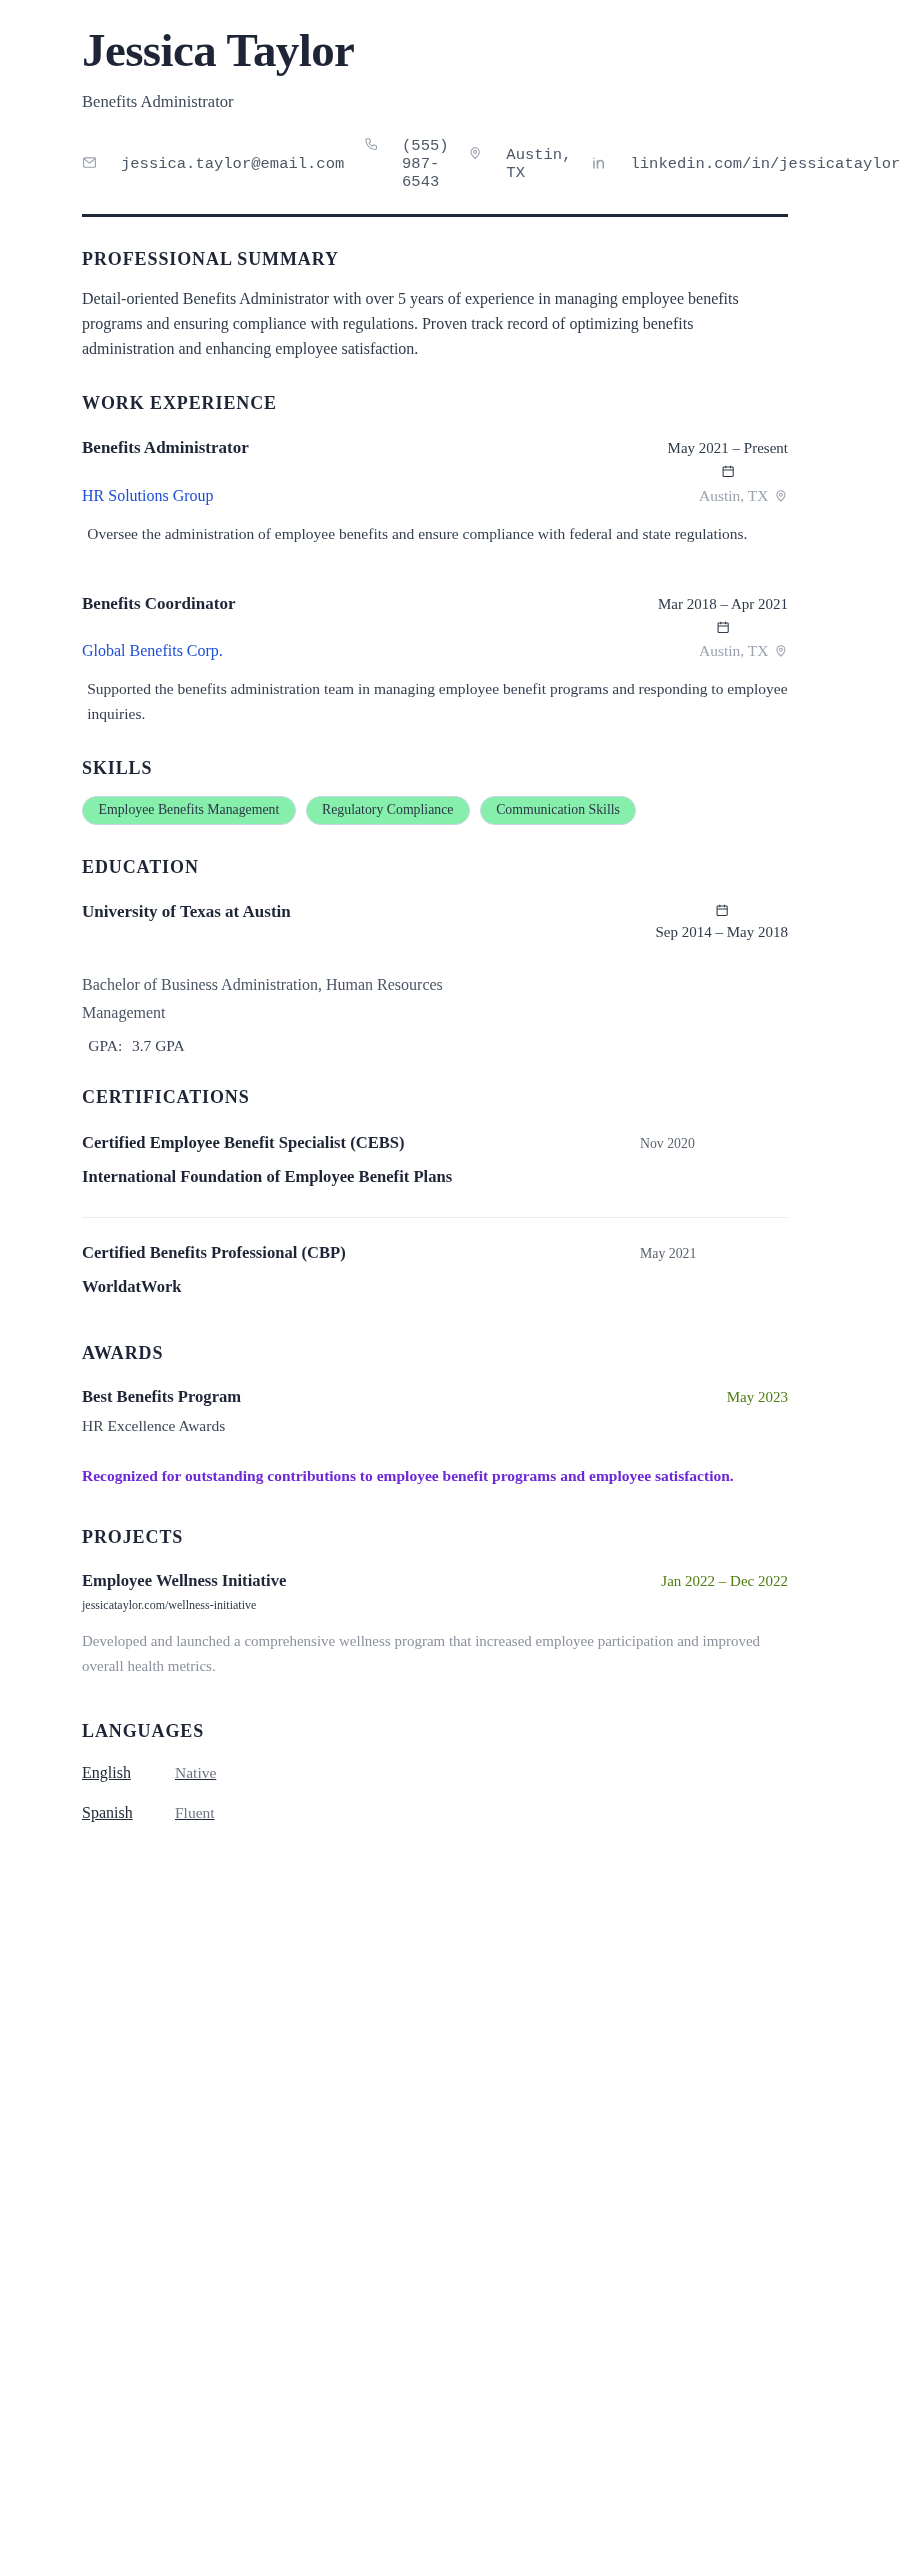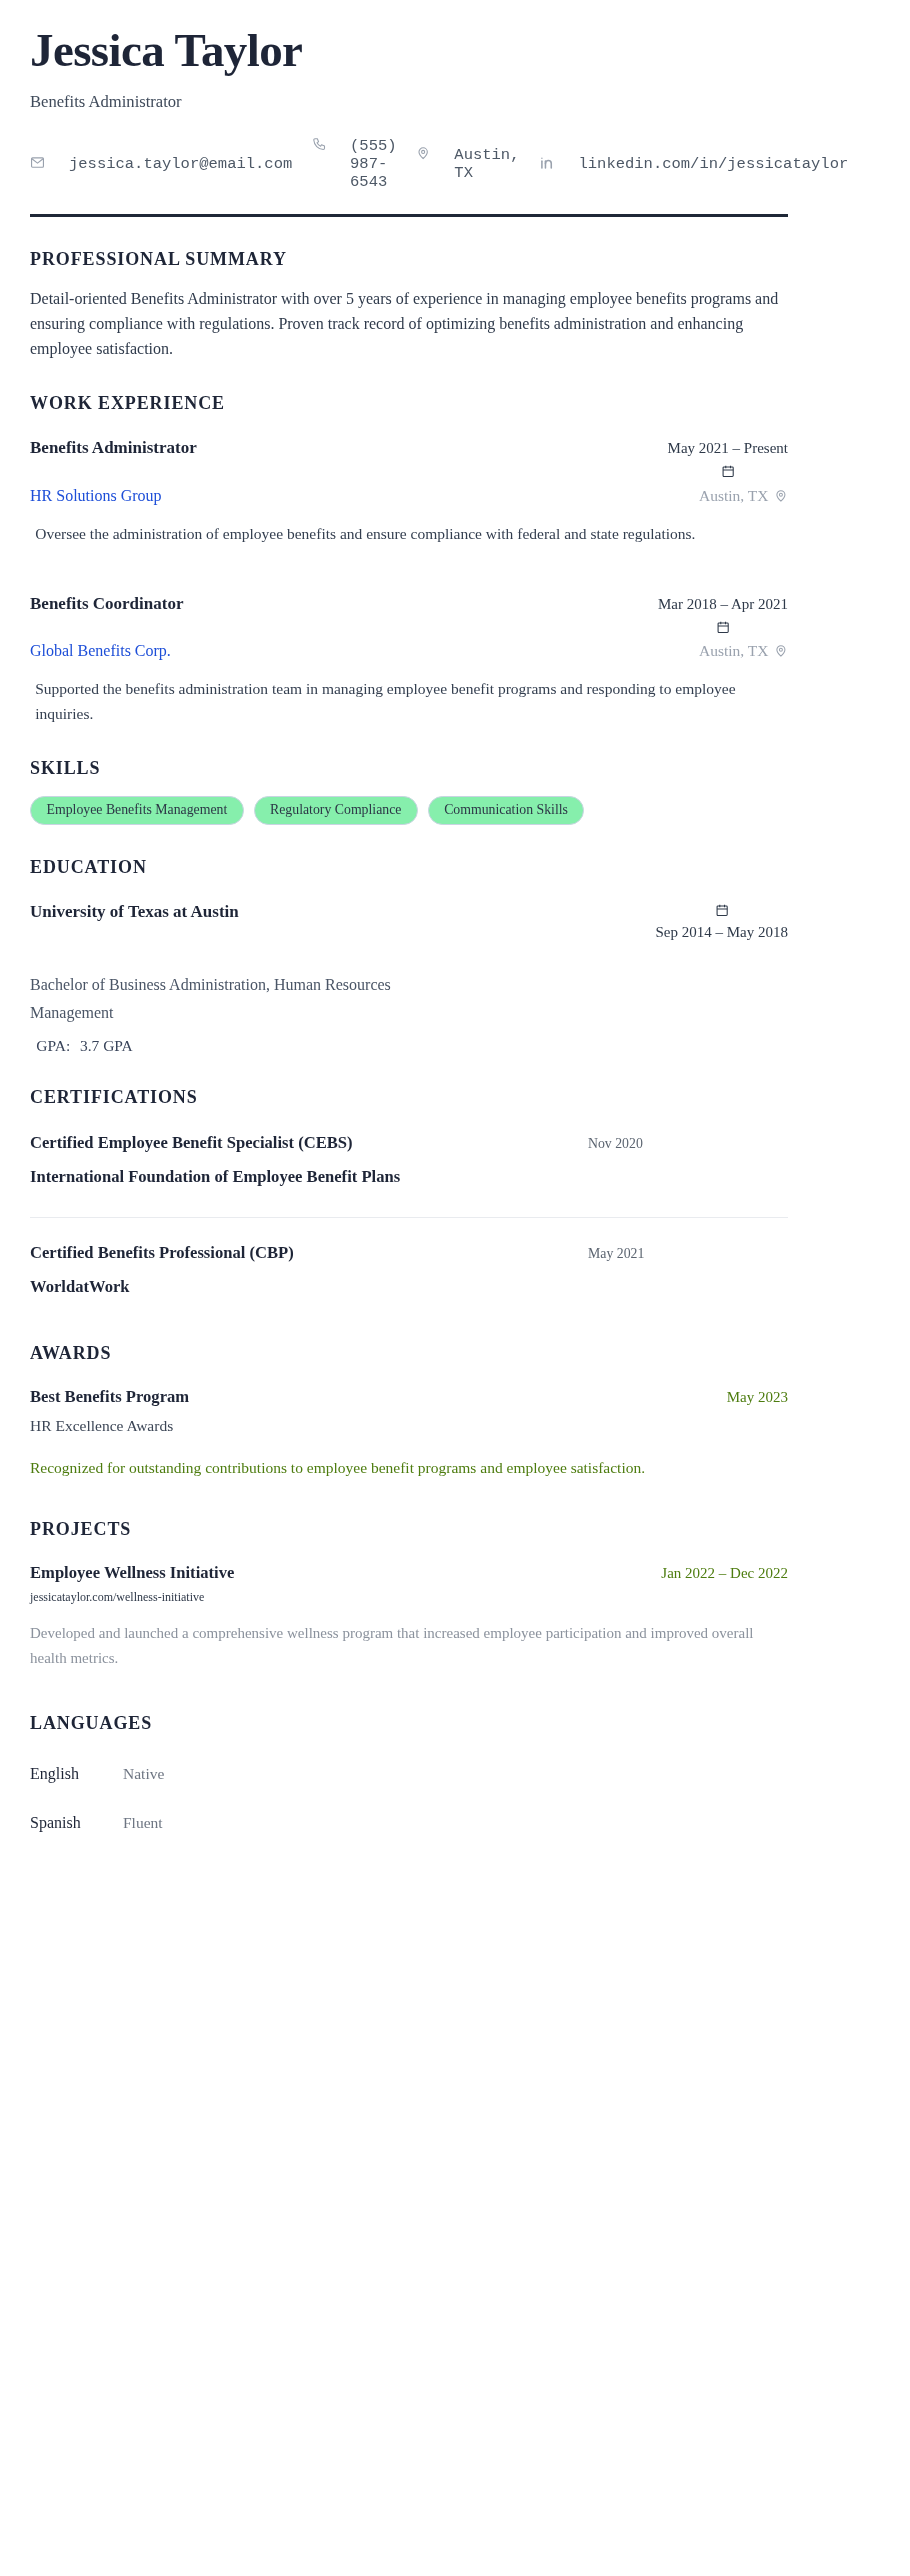--- a/index.html
+++ b/index.html
@@ -6,21 +6,21 @@
   html, body { background: #ffffff; }
   body {
     width: 911px;
     height: 2576px;
     font-family: "Liberation Serif", "DejaVu Serif", serif;
     color: #1e293b;
     overflow: hidden;
   }
   .page {
     width: 861px;
-    padding: 26px 73px 0 30px;
+    padding: 26px 73px 0 82px;
   }
   
   .name {
     font-size: 47px;
     font-weight: 700;
     color: #1e2537;
     line-height: 1.05;
     letter-spacing: -0.6px;
   }
   .subtitle {
@@ -111,41 +111,42 @@
   .cert-name { font-size: 16.6px; font-weight: 700; color: #1e2537; }
   .cert-issuer { margin-top: 13.8px; font-size: 16.6px; font-weight: 700; color: #1e2537; }
   .cert-date { font-size: 13.8px; color: #5b6470; padding-top: 2.9px; }
   .cert-divider { border: none; border-top: 1.1px solid #e9ebef; margin: 30px 0 6.9px 0; }
   
   .award { margin-top: 23px; }
   .award-title { font-size: 16.6px; font-weight: 700; color: #1e2537; }
   .soft-date { font-size: 15px; color: #4d7c0f; }
   .award-issuer { margin-top: 10.3px; font-size: 15.5px; color: #3c4656; }
   .muted-desc {
-    margin-top: 20px;
+    margin-top: 28px;
     font-size: 15.5px;
     line-height: 1.68;
-    color: #4d7c0f;
+    color: #6d28d9;
     max-width: 714px;
     hyphens: auto;
+    font-weight: bold;
   }
   
   .project { margin-top: 23px; }
   .project-title { font-size: 16.6px; font-weight: 700; color: #1e2537; }
   .project-url { margin-top: 6.9px; font-size: 12px; color: #2e3848; }
   .project-desc {
     margin-top: 16px;
     font-size: 15px;
     line-height: 1.7;
     color: #8b929d;
     max-width: 774px;
     hyphens: auto;
   }
   
-  .lang-row { margin-top: 31px; display: flex; align-items: center; }
+  .lang-row { margin-top: 22px; display: flex; align-items: center; text-decoration: underline; }
   .lang-name { width: 93px; flex: 0 0 auto; font-size: 16px; color: #1e2537; }
   .lang-level { font-size: 15.5px; color: #6d7582; }
   .section-languages { margin-top: 41px; }
 </style>
 </head>
 <body>
 
 <div class="page">
 
   <header>

